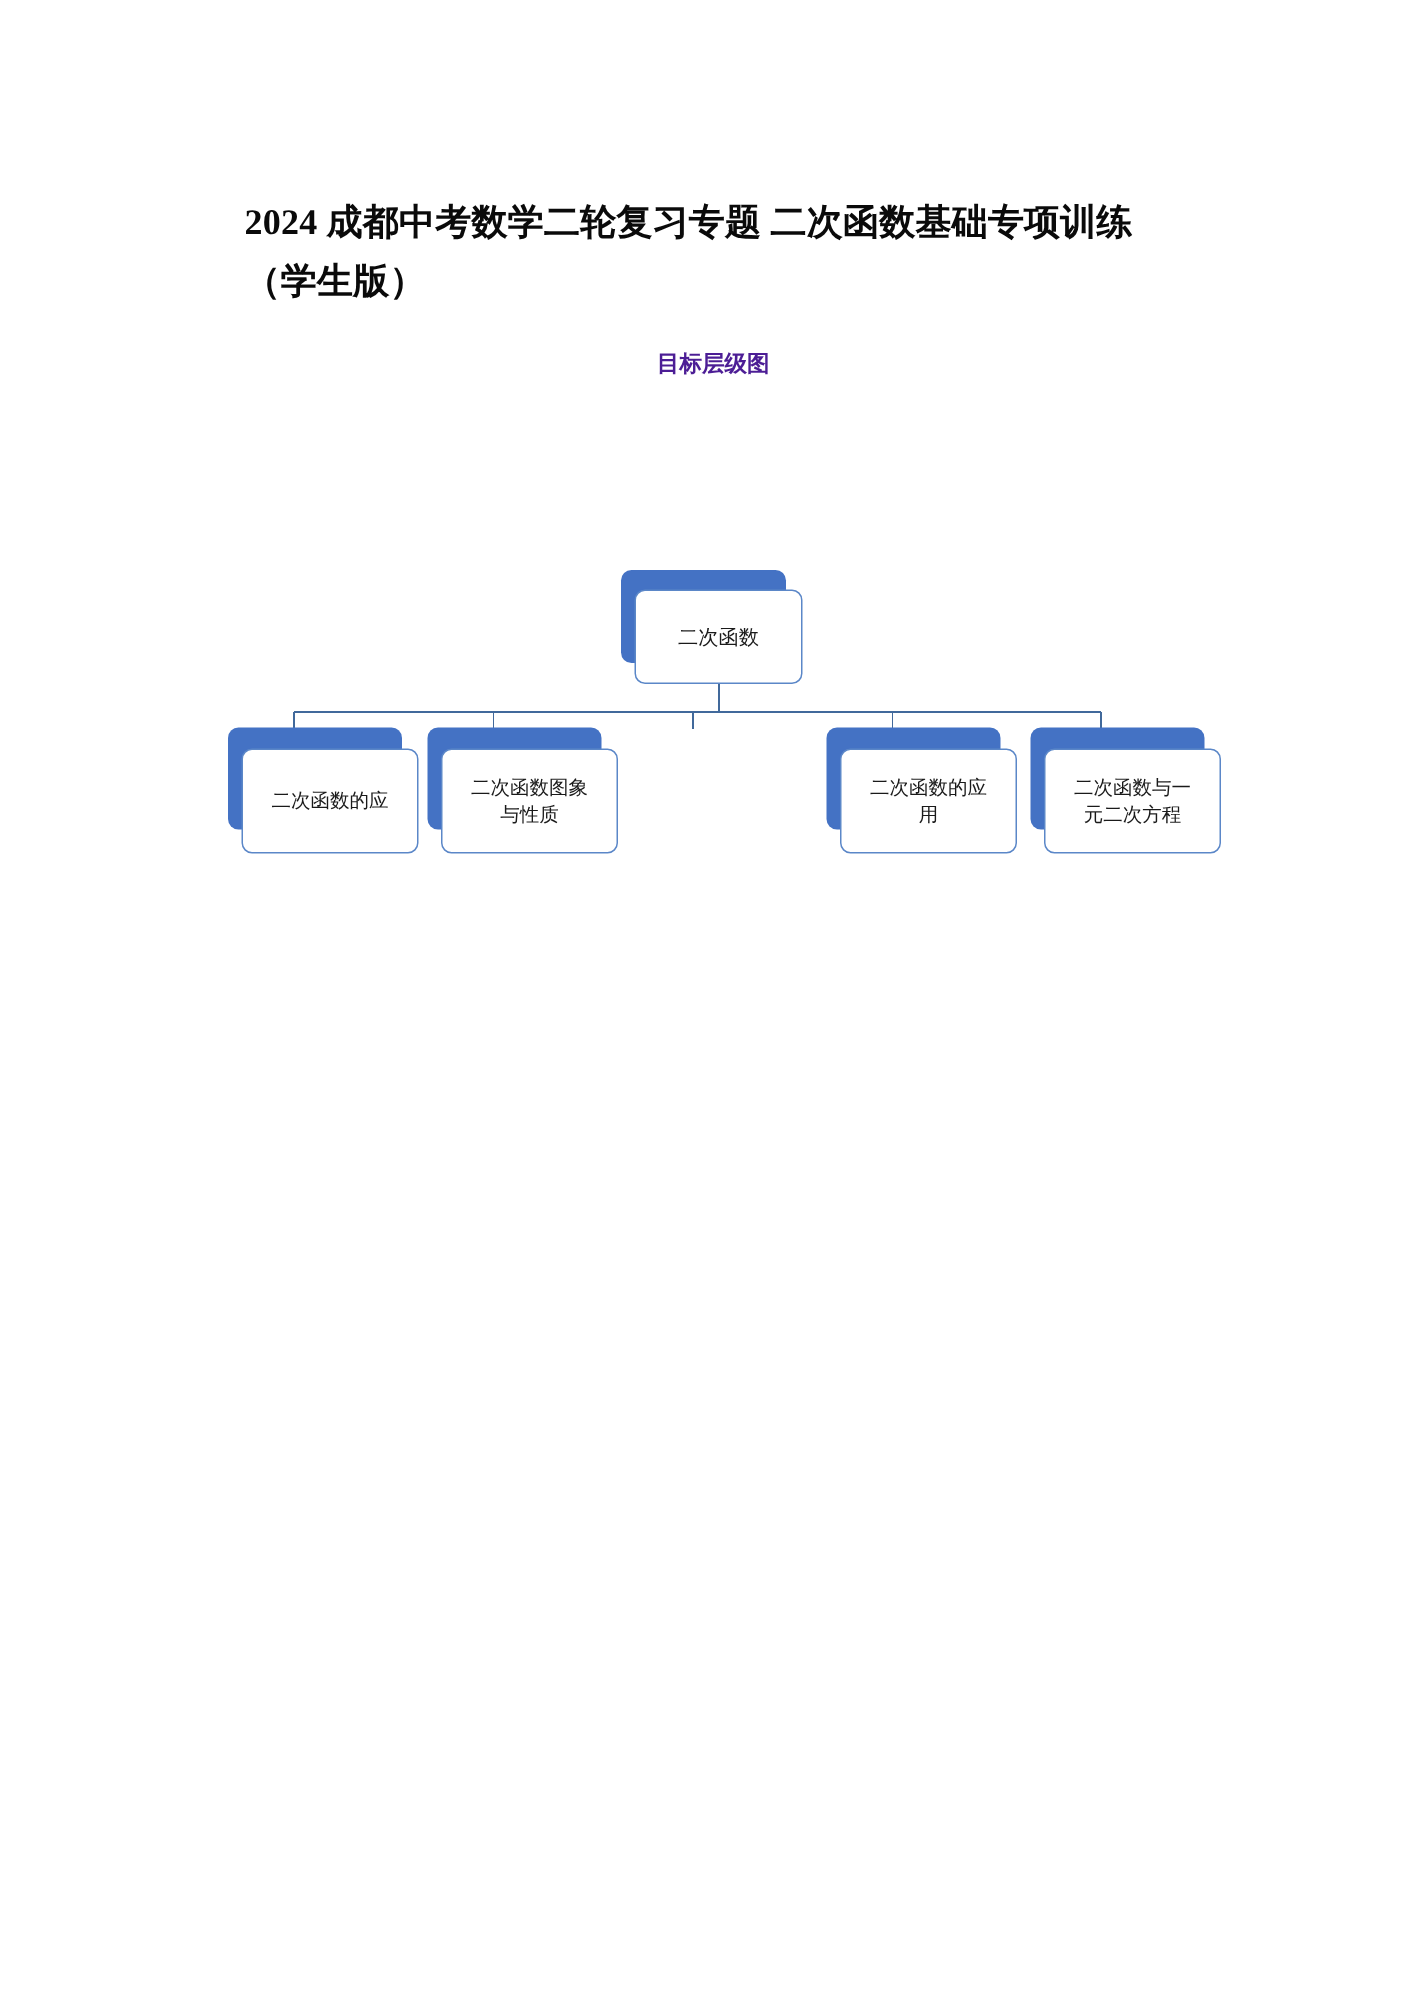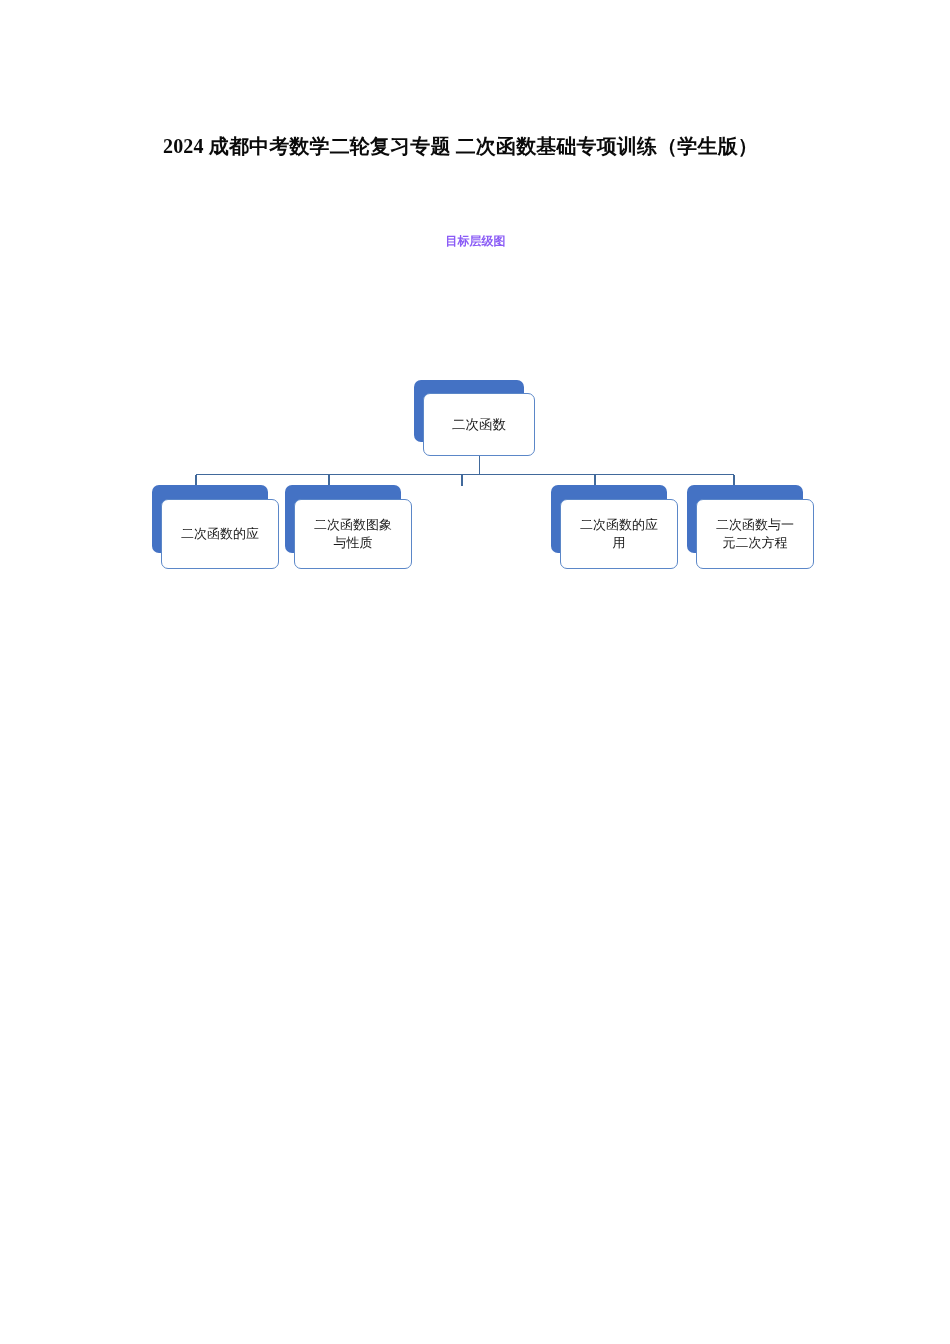--- a/index.html
+++ b/index.html
@@ -23,36 +23,36 @@
     height: 1344px;
     background: #ffffff;
   }
 
   
   .doc-title {
     position: absolute;
     left: 163px;
     top: 130px;
     width: 625px;
-    font-size: 20px;
+    font-size: 24px;
     font-weight: bold;
     line-height: 1.62;
     letter-spacing: 0.15px;
     color: #0a0a0a;
     text-align: left;
   }
   .doc-subtitle {
     position: absolute;
     left: 163px;
     top: 233px;
     width: 625px;
     text-align: center;
-    font-size: 12px;
+    font-size: 15px;
     font-weight: bold;
-    color: #8b5cf6;
+    color: #4c1d95;
   }
 
   
   .diagram {
     position: absolute;
     left: 0;
     top: 0;
     width: 950px;
     height: 948px;
   }

